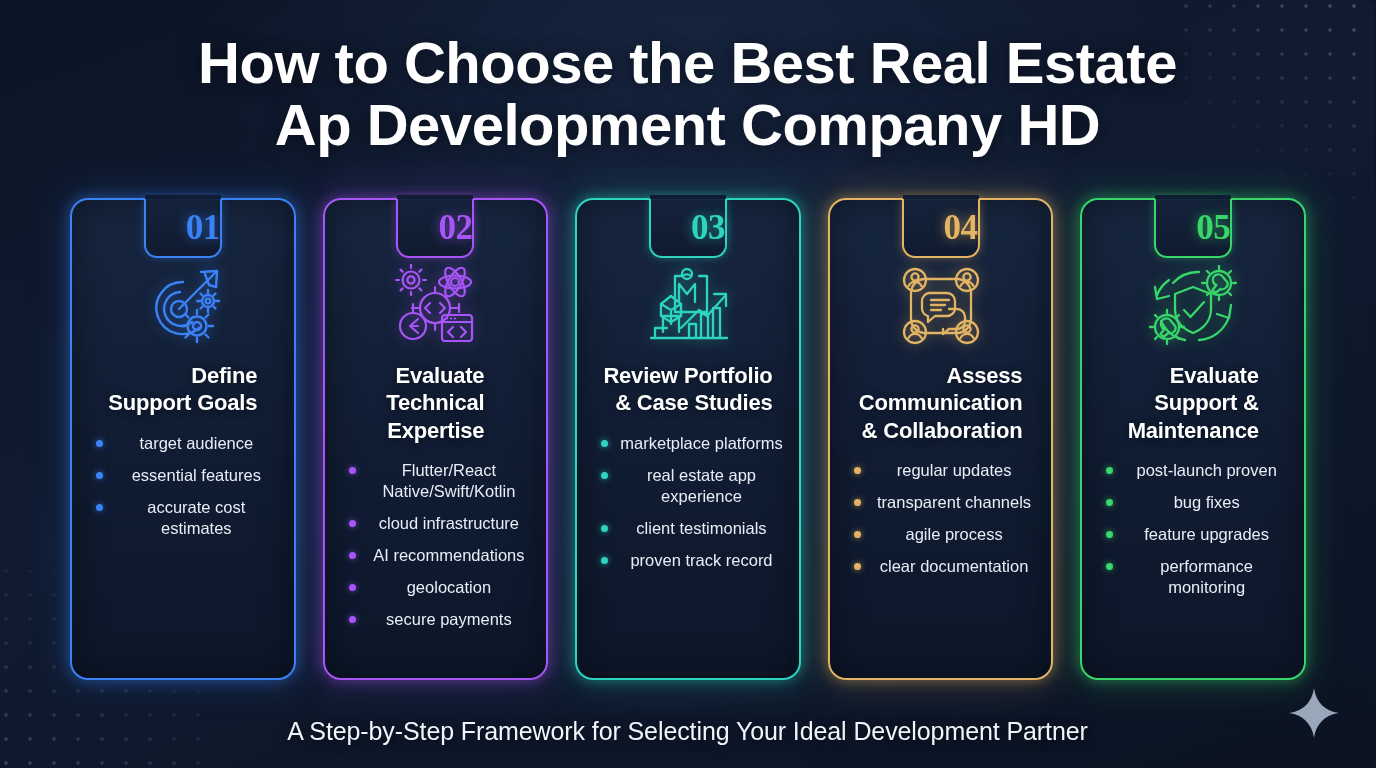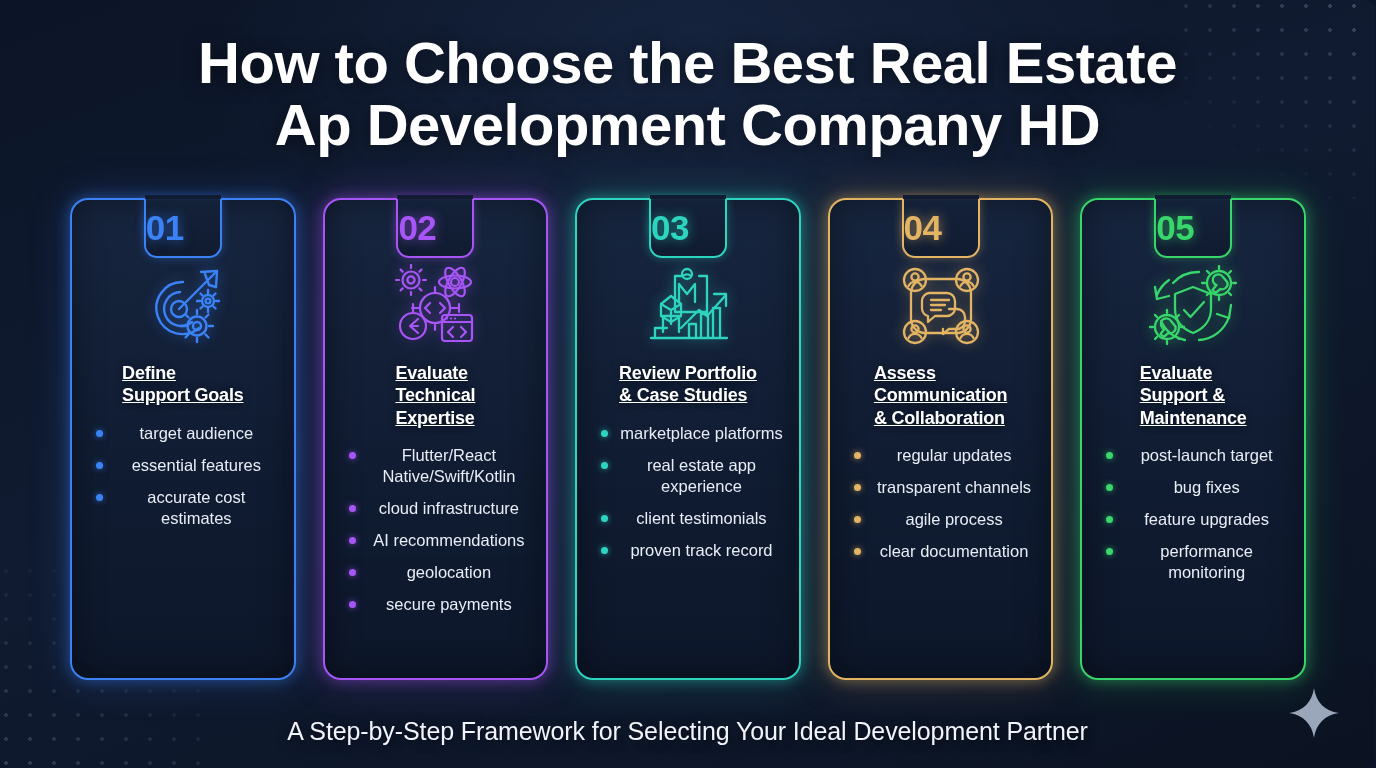--- a/index.html
+++ b/index.html
@@ -85,22 +85,23 @@
   
   .numtab {
     position:absolute;
     top:-2px; left:50%;
     transform:translateX(-50%);
     width:78px; height:60px;
     border:2px solid var(--ac);
     border-top:none;
     border-radius:0 0 13px 13px;
     background:linear-gradient(180deg, rgba(20,34,58,.96), rgba(16,27,48,.96));
-    display:flex; align-items:center; justify-content:flex-start;
+    display:flex; align-items:center; justify-content:flex-end;
     box-shadow:0 0 10px color-mix(in srgb, var(--ac) 36%, transparent);
+    font-family:Liberation Serif, serif;
   }
   
   .numtab::before {
     content:"";
     position:absolute;
     top:-3px; left:-1px; right:-1px;
     height:4px;
     background:#101c32;
   }
   .numtab .num {
@@ -116,28 +117,27 @@
   .card-icon {
     height:84px;
     display:flex; align-items:center; justify-content:center;
     margin-bottom:14px;
     filter:drop-shadow(0 0 7px color-mix(in srgb, var(--ac) 48%, transparent));
   }
   .card-icon svg { display:block; }
 
   .card-title {
     color:#ffffff;
-    font-size:18px;
+    font-size:22px;
     font-weight:bold;
     line-height:1.24;
-    text-align:left;
+    text-align:right;
     letter-spacing:-.2px;
     margin-bottom:16px;
     text-shadow:0 1px 8px rgba(0,0,0,.5);
-    text-decoration:underline;
   }
 
   .bullets {
     list-style:none;
     width:100%;
     padding:0 2px 0 10px;
   }
   .bullets li {
     position:relative;
     color:#e8edf6;
@@ -374,21 +374,21 @@
         <path d="M24 56a5.5 5.5 0 1 0-6.5 8l-4 5 3 3 5-4a5.5 5.5 0 0 0 7-6.5z"></path>
       </g>
     </svg>
         </div>
         <div class="card-title">
           <div>Evaluate</div>
           <div>Support &amp;</div>
           <div>Maintenance</div>
         </div>
         <ul class="bullets">
-          <li>post-launch target</li>
+          <li>post-launch proven</li>
           <li>bug fixes</li>
           <li>feature upgrades</li>
           <li>performance monitoring</li>
         </ul>
       </div>
     </div>
 
   <div class="footer">A Step-by-Step Framework for Selecting Your Ideal Development Partner</div>
 
   <svg class="sparkle" viewBox="0 0 100 100">

